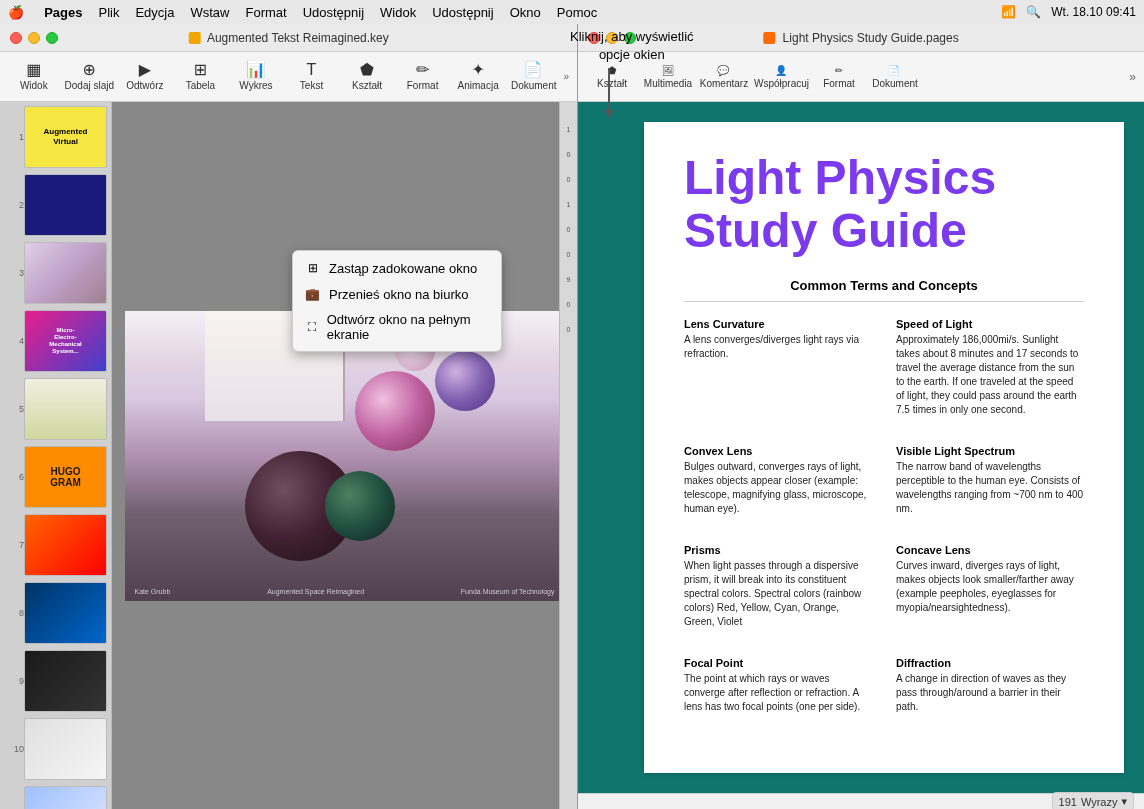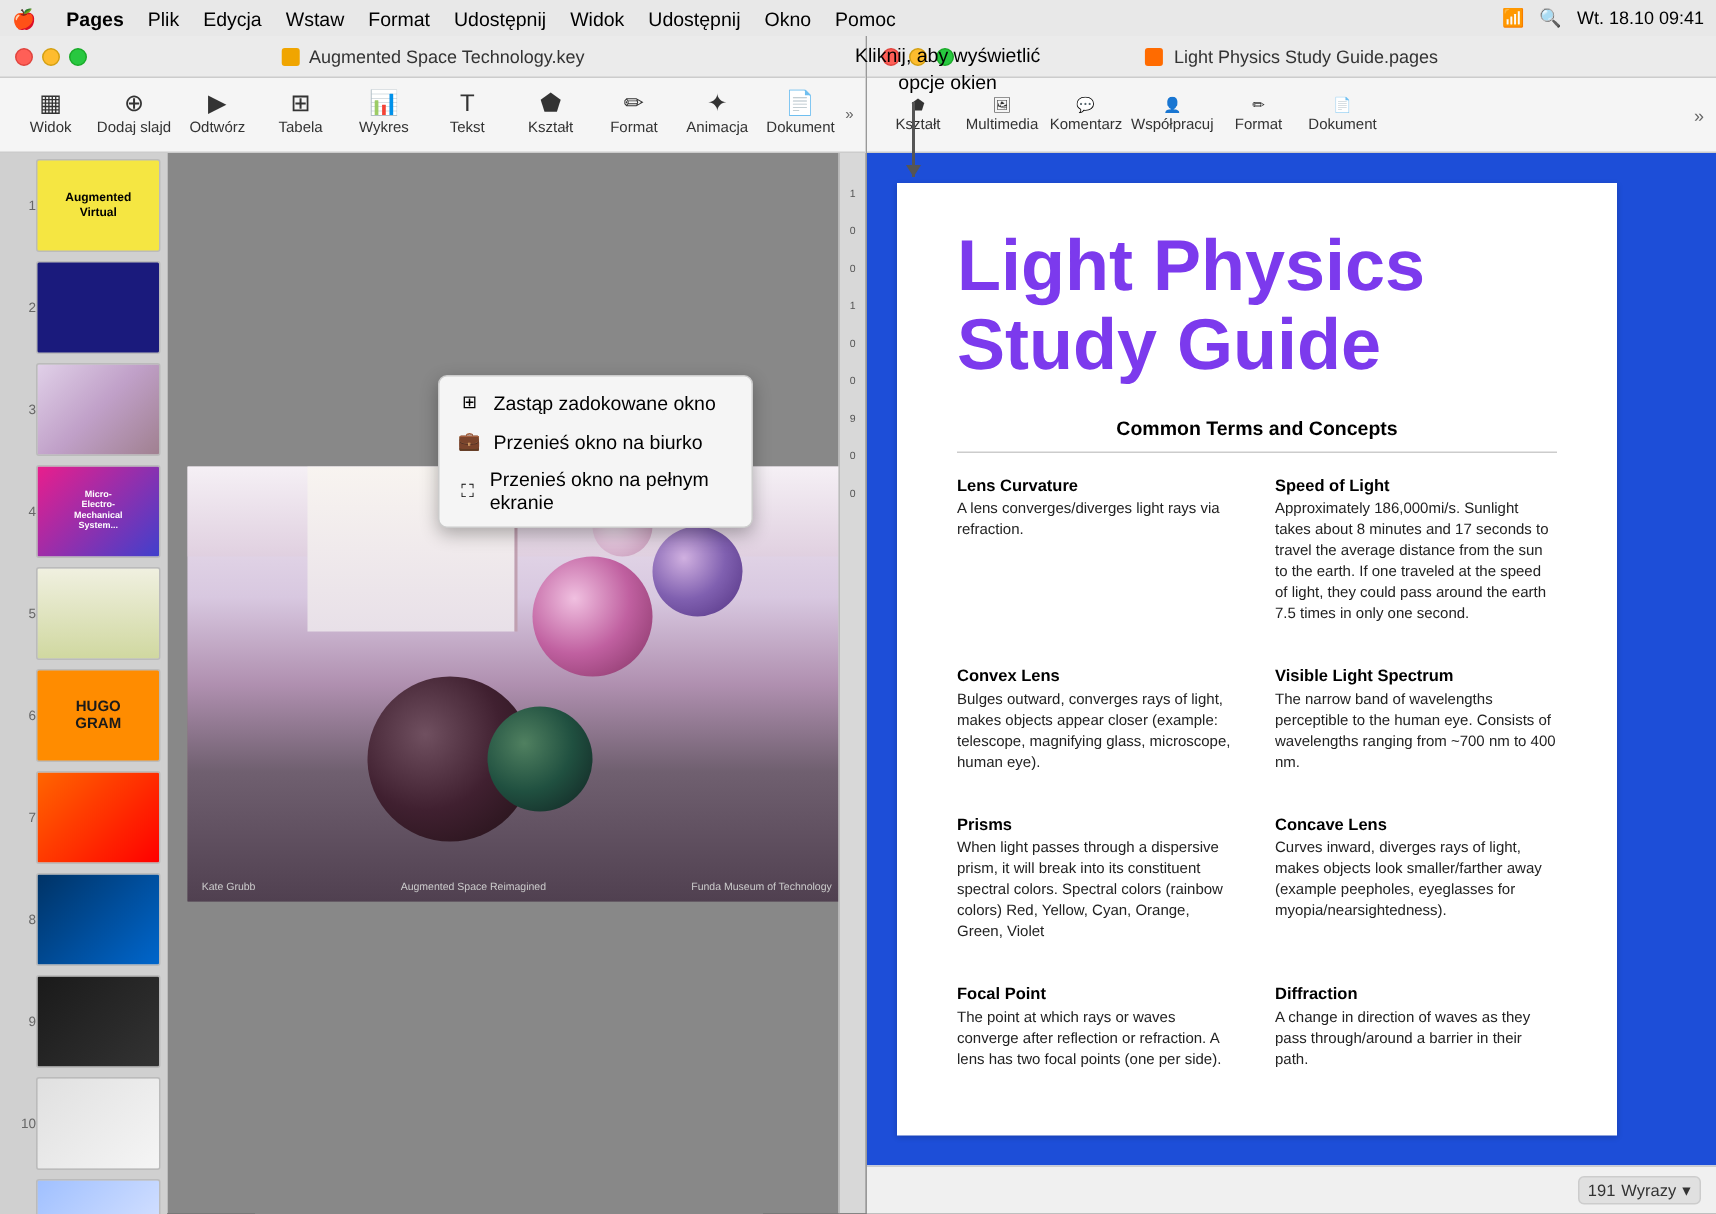--- a/index.html
+++ b/index.html
@@ -354,24 +354,24 @@
       cursor: pointer;
       border-radius: 4px;
       font-size: 10px;
       color: #333;
       gap: 2px;
     }
 
     
     .pages-content {
       flex: 1;
-      background: #1d4ed8;
+      background: #0f766e;
       overflow-y: auto;
       display: flex;
-      justify-content: flex-start;
+      justify-content: flex-end;
       padding: 20px;
     }
     .document-page {
       background: #fff;
       width: 480px;
       min-height: 600px;
       padding: 30px 40px;
       box-shadow: 0 1px 4px rgba(0,0,0,0.2);
     }
     .doc-title {
@@ -407,21 +407,21 @@
     }
     .doc-def {
       font-size: 10px;
       color: #222;
       line-height: 1.4;
       margin-bottom: 12px;
     }
 
     
     .pages-bottombar {
-      height: 32px;
+      height: 16px;
       background: #f0f0f0;
       border-top: 1px solid #ccc;
       display: flex;
       align-items: center;
       justify-content: flex-end;
       padding: 0 10px;
       gap: 6px;
       font-size: 12px;
       color: #333;
     }
@@ -488,21 +488,21 @@
 
   <div class="left-window">
     <div class="window-titlebar">
       <div class="window-buttons">
         <div class="btn-close"></div>
         <div class="btn-minimize"></div>
         <div class="btn-maximize"></div>
       </div>
       <div class="window-title">
         <span class="window-title-icon"></span>
-        <span>Augmented Space Technology.key</span>
+        <span>Augmented Tekst Reimagined.key</span>
       </div>
     </div>
 
     <div class="keynote-toolbar">
       <div class="toolbar-btn">
         <span class="toolbar-icon">▦</span>
         <span>Widok</span>
       </div>
       <div class="toolbar-btn">
         <span class="toolbar-icon">⊕</span>
@@ -638,21 +638,21 @@
           <div class="context-menu-item">
             <span class="context-icon">⊞</span>
             <span>Zastąp zadokowane okno</span>
           </div>
           <div class="context-menu-item">
             <span class="context-icon">💼</span>
             <span>Przenieś okno na biurko</span>
           </div>
           <div class="context-menu-item">
             <span class="context-icon">⛶</span>
-            <span>Przenieś okno na pełnym ekranie</span>
+            <span>Odtwórz okno na pełnym ekranie</span>
           </div>
         </div>
 
         <div style="position:absolute;right:0;top:0;bottom:0;width:18px;background:#d8d8d8;border-left:1px solid #bbb;display:flex;flex-direction:column;align-items:center;font-size:7px;color:#555;padding-top:4px;">
           <div style="height:20px;"></div>
           <div>1</div>
             <div style="height:18px;"></div>
           <div>0</div>
             <div style="height:18px;"></div>
           <div>0</div>

